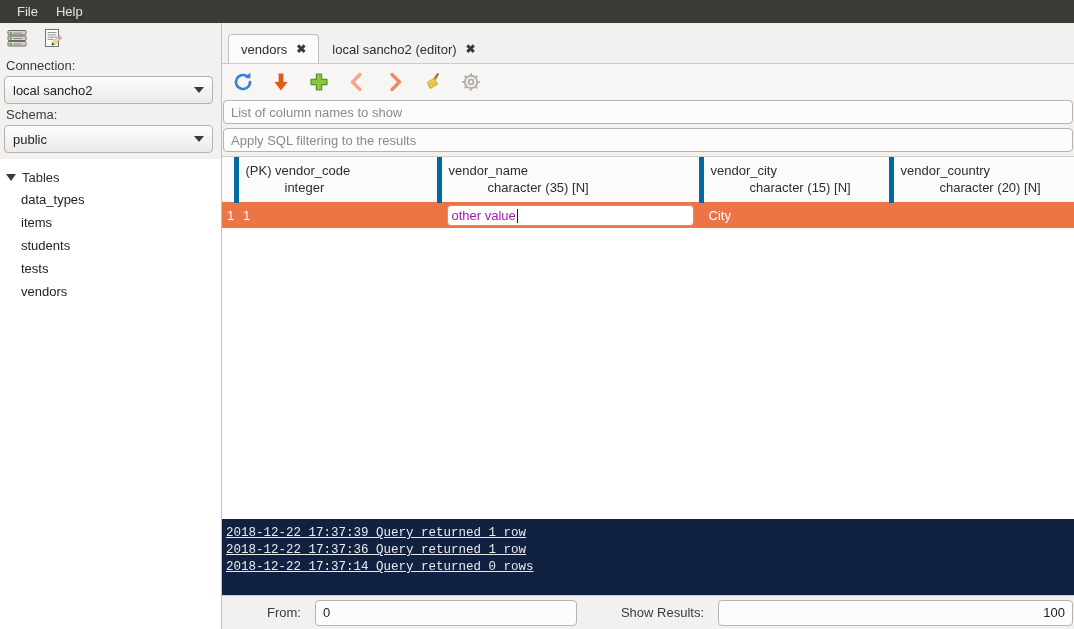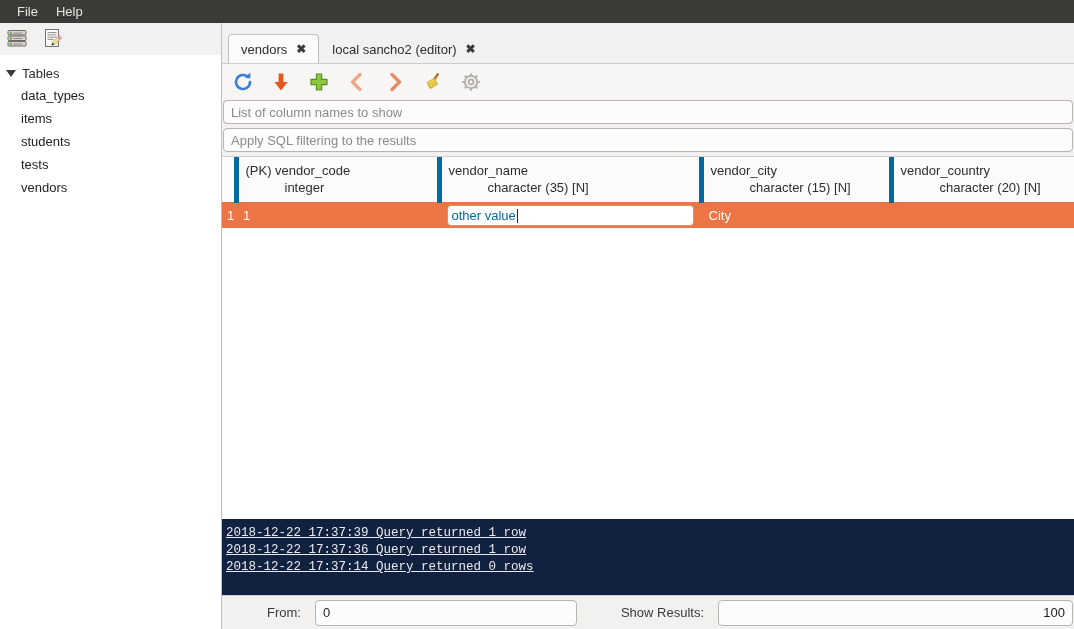--- a/index.html
+++ b/index.html
@@ -258,21 +258,21 @@
   }
   .cell-editor {
     width: 100%;
     height: 21px;
     box-sizing: border-box;
     background: #ffffff;
     border: 1px solid #e98b64;
     border-radius: 4px;
     font-family: "Liberation Sans", sans-serif;
     font-size: 13px;
-    color: #0369a1;
+    color: #a21caf;
     padding: 0 4px;
     outline: none;
     display: flex;
     align-items: center;
   }
   .caret-bar {
     display: inline-block;
     width: 1px;
     height: 14px;
     background: #222;
@@ -361,20 +361,32 @@
           </g>
           <g transform="rotate(-45 14 14)">
             <rect x="10.2" y="12.4" width="9.5" height="3.2" fill="#f0e08a" stroke="#a09a55" stroke-width="0.6"></rect>
             <rect x="17.6" y="12.4" width="2.6" height="3.2" fill="#e7a3cf" stroke="#a9709a" stroke-width="0.6"></rect>
             <polygon points="10.2,12.4 10.2,15.6 7.6,14" fill="#3c3b37"></polygon>
           </g>
         </svg>
       </span>
     </div>
 
+    <div class="side-panel">
+      <div class="field-label">Connection:</div>
+      <div class="combo">
+        <span class="combo-val">local sancho2</span>
+        <span class="caret"></span>
+      </div>
+      <div class="field-label">Schema:</div>
+      <div class="combo">
+        <span class="combo-val">public</span>
+        <span class="caret"></span>
+      </div>
+    </div>
 
     <div class="tree">
       <div class="tree-root">
         <span class="tri"></span>
         <span>Tables</span>
       </div>
       <div class="tree-item">data_types</div>
       <div class="tree-item">items</div>
       <div class="tree-item">students</div>
       <div class="tree-item">tests</div>

